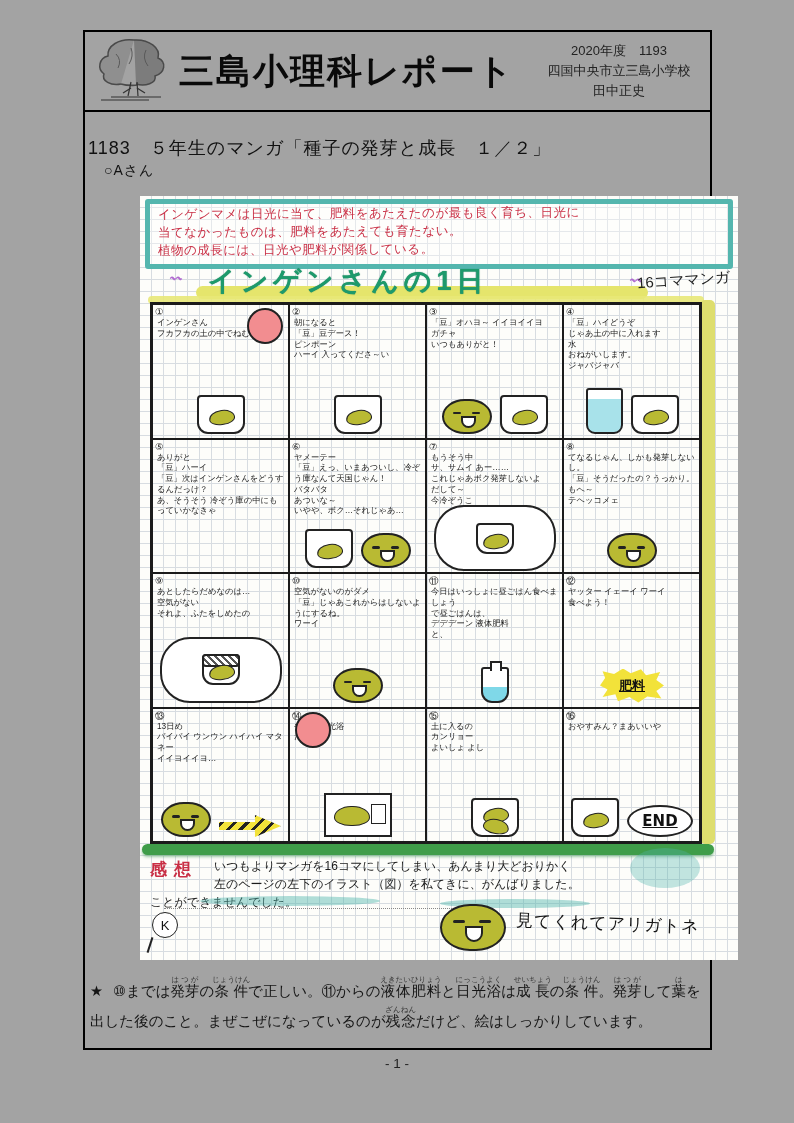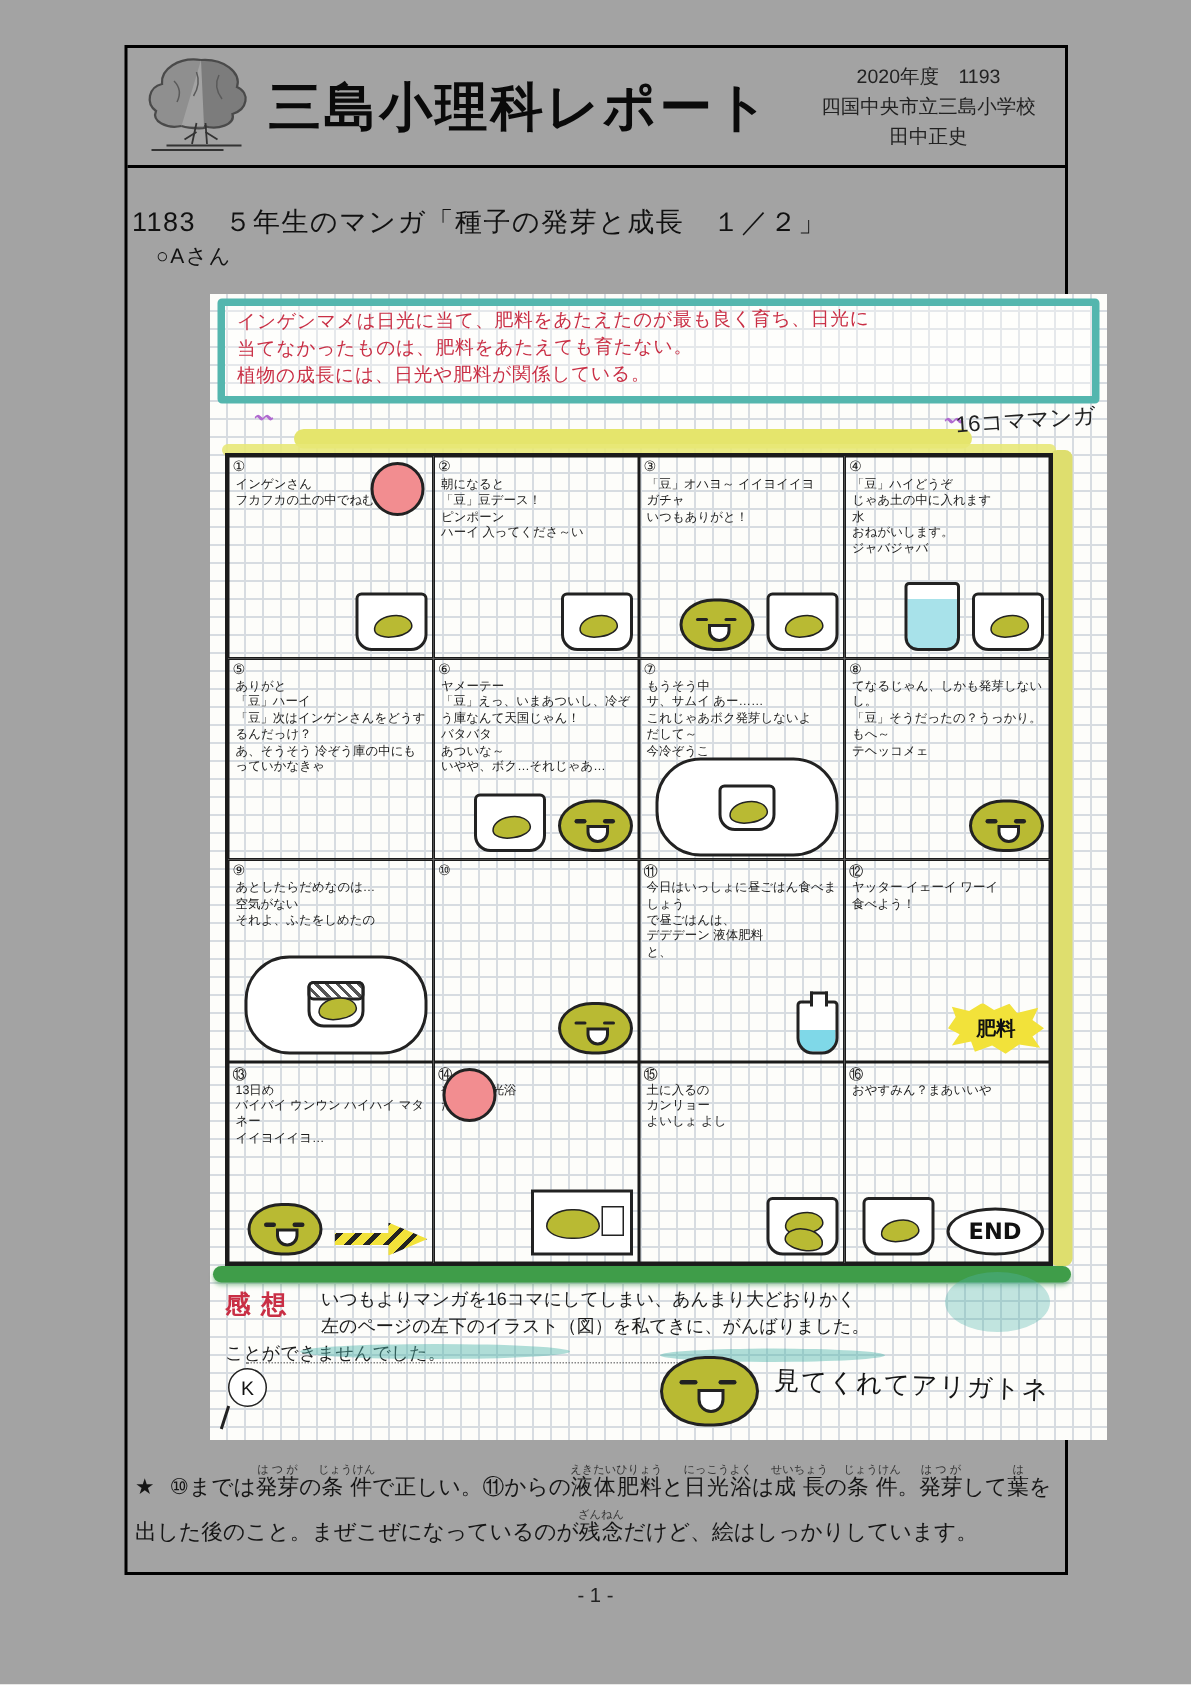--- a/index.html
+++ b/index.html
@@ -37,21 +37,21 @@
   .sq1{left:30px;top:2px;} .sq2{left:490px;top:4px;}
 
   
   #panels{position:absolute;left:10px;top:106px;width:548px;height:538px;display:grid;
      grid-template-columns:repeat(4,1fr);grid-template-rows:repeat(4,1fr);
      border:2.5px solid #1b1b1b;}
   .right-bar{position:absolute;left:560px;top:104px;width:15px;height:544px;background:#dede6e;border-radius:5px;}
   .panel{position:relative;border:1.4px solid #1b1b1b;padding:12px 3px 2px 4px;display:flex;flex-direction:column;overflow:hidden;}
   .pnum{position:absolute;top:1px;left:2px;font-size:9.5px;color:#1b1b1b;}
   .ptext{font-size:8.3px;line-height:1.3;color:#1b1b1b;}
-  .part{margin-top:auto;display:flex;align-items:flex-end;justify-content:flex-end;gap:8px;padding-bottom:2px;}
+  .part{margin-top:auto;display:flex;align-items:flex-end;justify-content:center;gap:8px;padding-bottom:2px;text-decoration:underline;}
 
   
   .cup{width:44px;height:35px;border:2px solid #222;border-radius:4px 4px 11px 11px;background:#fff;position:relative;flex:none;}
   .cup .bean{position:absolute;left:50%;top:55%;width:24px;height:13px;margin:-6px 0 0 -12px;background:#b9ba33;
      border:1.5px solid #222;border-radius:50%/60% 60% 45% 45%;transform:rotate(-8deg);}
   .cup.two .bean{top:40%;}
   .cup.two::after{content:"";position:absolute;left:50%;top:72%;width:24px;height:13px;margin:-6px 0 0 -12px;background:#b9ba33;
      border:1.5px solid #222;border-radius:50%/60% 60% 45% 45%;transform:rotate(10deg);}
   .cup.mini{width:34px;height:27px;}
   .cup.covered::before{content:"";position:absolute;left:-2px;right:-2px;top:-2px;height:9px;
@@ -149,20 +149,21 @@
         <div>インゲンマメは日光に当て、肥料をあたえたのが最も良く育ち、日光に</div>
         <div>当てなかったものは、肥料をあたえても育たない。</div>
         <div>植物の成長には、日光や肥料が関係している。</div>
       </div>
 
     <div class="title-row">
       <span class="squiggle sq1">〰</span>
       <span class="squiggle sq2">〰</span>
       <div class="title-hl"></div>
       <div class="title-hl2"></div>
+      <div class="comic-title">インゲンさんの1日</div>
       <div class="comic-sub">16コママンガ</div>
     </div>
 
     <div class="right-bar"></div>
     <div id="panels">
         <div class="panel">
           <span class="pnum">①</span>
           <div class="ptext">
             <div>インゲンさん</div>
             <div>フカフカの土の中でねむ</div>
@@ -283,20 +284,25 @@
           <div class="part">
             <div class="thought">
               <div class="cup mini covered">
                 <span class="bean"></span>
               </div>
             </div>
           </div>
         </div>
         <div class="panel">
           <span class="pnum">⑩</span>
+          <div class="ptext">
+            <div>空気がないのがダメ</div>
+            <div>「豆」じゃあこれからはしないようにするね。</div>
+            <div>ワーイ</div>
+          </div>
           <div class="part">
             <div class="beanface"></div>
           </div>
         </div>
         <div class="panel">
           <span class="pnum">⑪</span>
           <div class="ptext">
             <div>今日はいっしょに昼ごはん食べましょう</div>
             <div>で昼ごはんは、</div>
             <div>デデデーン 液体肥料</div>

